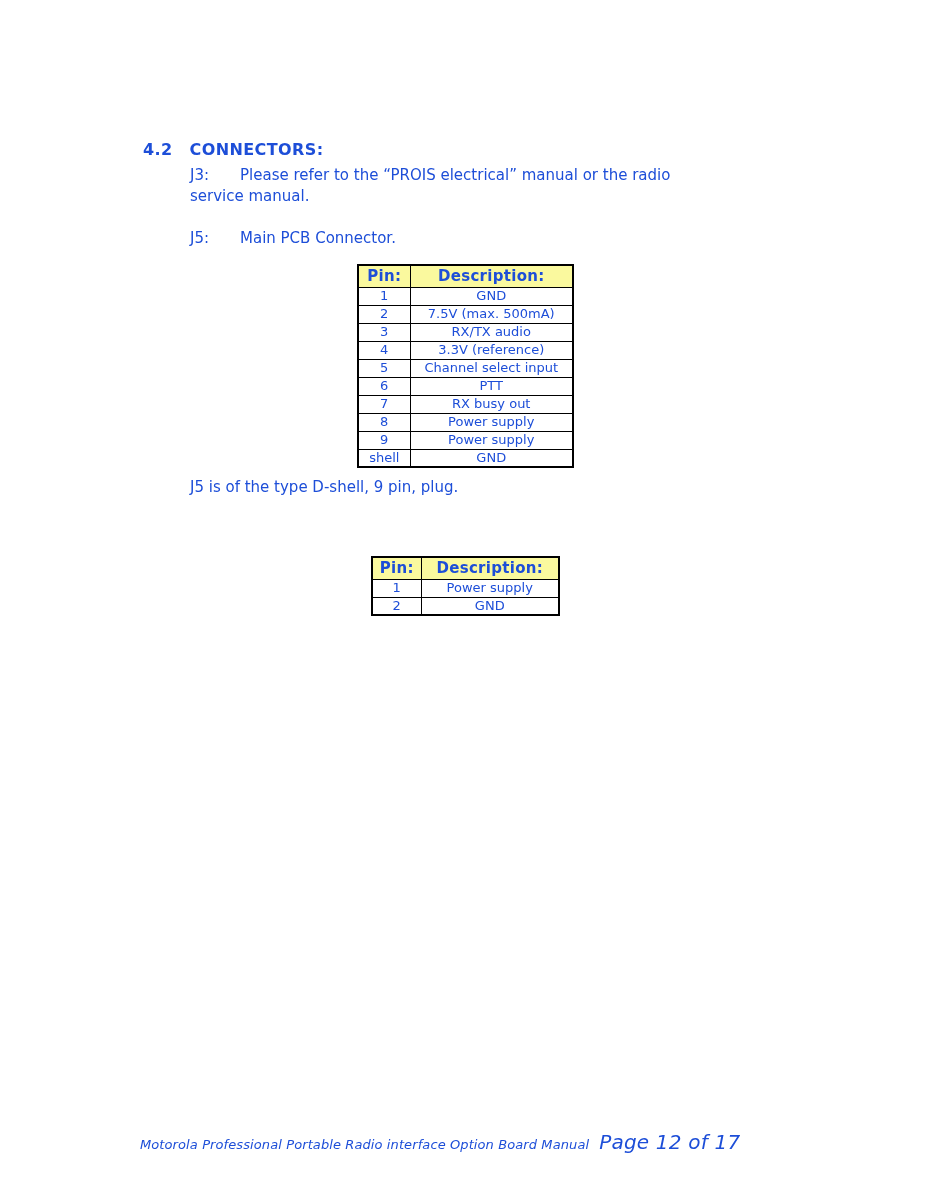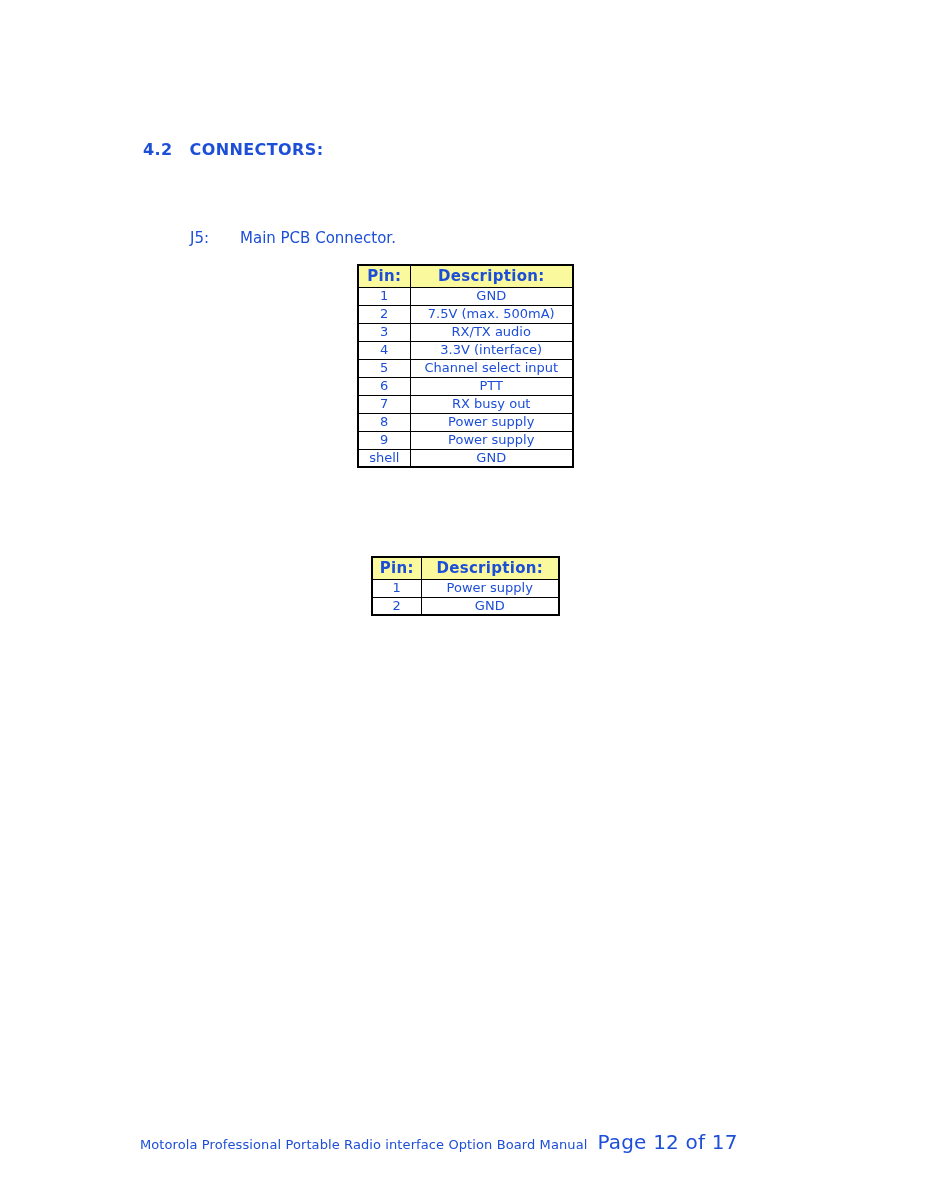--- a/index.html
+++ b/index.html
@@ -82,34 +82,39 @@
   .tbl-j6 col.desc-col { width: 138px; }
 
   .footer {
     position: absolute;
     left: 140px;
     top: 1130px;
     display: flex;
     align-items: baseline;
     gap: 10px;
     white-space: nowrap;
+    font-style: italic;
   }
   .footer-title { font-size: 13px; letter-spacing: 0.1px; }
   .footer-page  { font-size: 20px; letter-spacing: 0.2px; }
 </style>
 </head>
 <body>
 
 <div class="page">
 
   <div class="heading">
     <span>4.2</span>
     <span>CONNECTORS:</span>
   </div>
 
+  <div class="para para-j3">
+    <div><span class="jlabel">J3:</span><span>Please refer to the “PROIS electrical” manual or the radio</span></div>
+    <div>service manual.</div>
+  </div>
 
   <div class="para para-j5">
     <span class="jlabel">J5:</span><span>Main PCB Connector.</span>
   </div>
 
   <div class="tblwrap-1">
     <table class="pintable tbl-j5">
       <colgroup>
           <col class="pin-col">
           <col class="desc-col">
@@ -128,21 +133,21 @@
           <tr>
             <td>2</td>
             <td>7.5V (max. 500mA)</td>
           </tr>
           <tr>
             <td>3</td>
             <td>RX/TX audio</td>
           </tr>
           <tr>
             <td>4</td>
-            <td>3.3V (interface)</td>
+            <td>3.3V (reference)</td>
           </tr>
           <tr>
             <td>5</td>
             <td>Channel select input</td>
           </tr>
           <tr>
             <td>6</td>
             <td>PTT</td>
           </tr>
           <tr>
@@ -158,20 +163,21 @@
             <td>Power supply</td>
           </tr>
           <tr>
             <td>shell</td>
             <td>GND</td>
           </tr>
         </tbody>
       </table>
   </div>
 
+  <div class="para note-j5">J5 is of the type D-shell, 9 pin, plug.</div>
 
 
   <div class="tblwrap-2">
     <table class="pintable tbl-j6">
       <colgroup>
           <col class="pin-col">
           <col class="desc-col">
         </colgroup>
     <thead>
           <tr>

